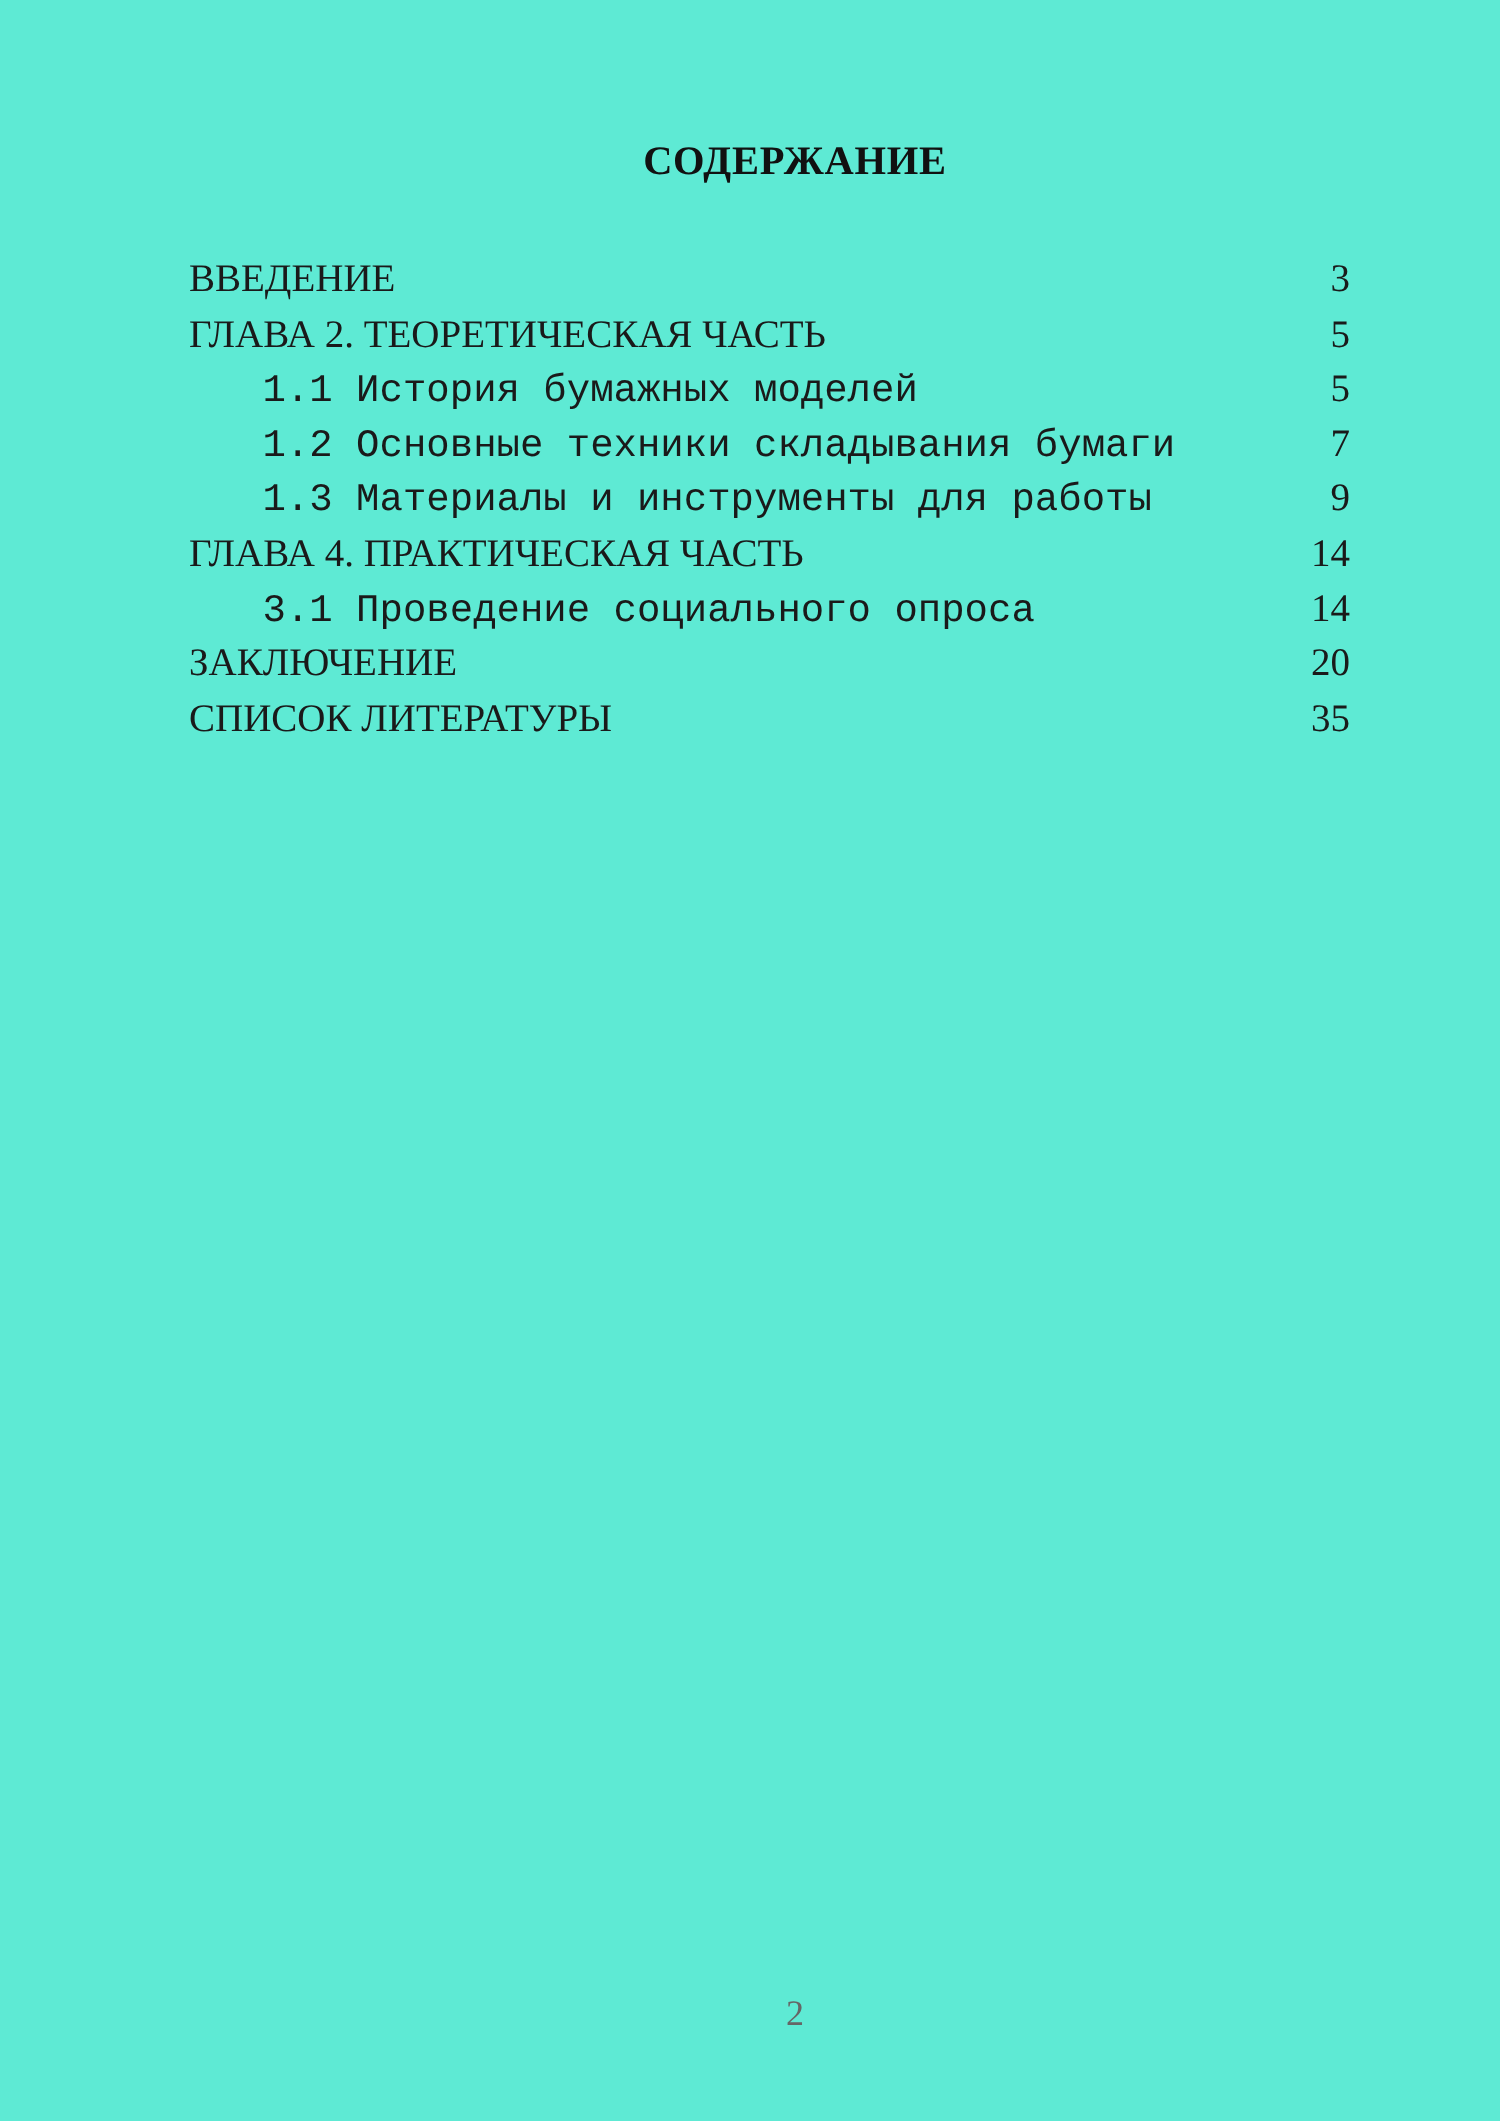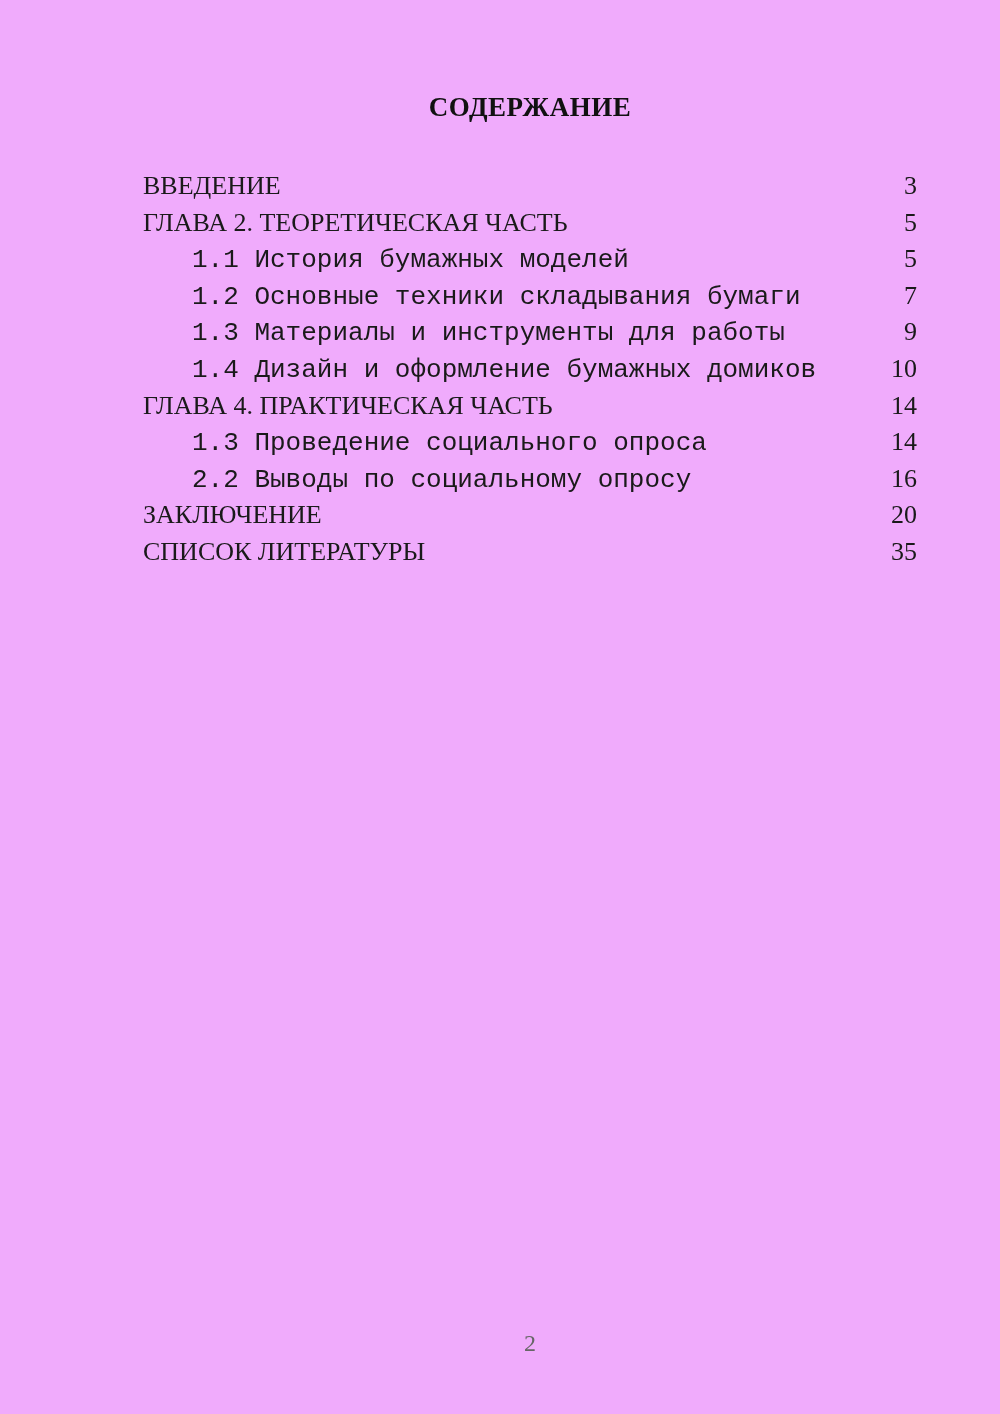--- a/index.html
+++ b/index.html
@@ -5,42 +5,42 @@
   * { margin: 0; padding: 0; box-sizing: border-box; }
 
   html, body {
     background: #ffffff;
   }
 
   .page {
     position: relative;
     width: 1000px;
     height: 1414px;
-    background: #f0abfc;
+    background: #5eead4;
     font-family: "Liberation Serif", serif;
     color: #1a1a1a;
     overflow: hidden;
   }
 
   .title {
     position: absolute;
     top: 92px;
     left: 143px;
     width: 774px;          
     text-align: center;
     font-size: 27px;
     font-weight: bold;
     letter-spacing: 0.5px;
     color: #111111;
   }
 
   .toc {
     position: absolute;
     top: 168px;
-    left: 143px;
+    left: 126px;
     width: 774px;          
   }
 
   .toc-row {
     display: flex;
     justify-content: space-between;
     align-items: baseline;
     height: 36.6px;
     font-size: 26px;
     line-height: 36.6px;
@@ -99,39 +99,31 @@
   <div class="toc-row">
     <span class="toc-label indent-1">1.2 Основные техники складывания бумаги</span>
     <span class="toc-page">7</span>
   </div>
 
   <div class="toc-row">
     <span class="toc-label indent-1">1.3 Материалы и инструменты для работы</span>
     <span class="toc-page">9</span>
   </div>
 
-  <div class="toc-row">
-    <span class="toc-label indent-1">1.4 Дизайн и оформление бумажных домиков</span>
-    <span class="toc-page">10</span>
-  </div>
 
   <div class="toc-row">
     <span class="toc-label">ГЛАВА 4. ПРАКТИЧЕСКАЯ ЧАСТЬ</span>
     <span class="toc-page">14</span>
   </div>
 
   <div class="toc-row">
-    <span class="toc-label indent-1">1.3 Проведение социального опроса</span>
+    <span class="toc-label indent-1">3.1 Проведение социального опроса</span>
     <span class="toc-page">14</span>
   </div>
 
-  <div class="toc-row">
-    <span class="toc-label indent-1">2.2 Выводы по социальному опросу</span>
-    <span class="toc-page">16</span>
-  </div>
 
   <div class="toc-row">
     <span class="toc-label">ЗАКЛЮЧЕНИЕ</span>
     <span class="toc-page">20</span>
   </div>
 
   <div class="toc-row">
     <span class="toc-label">СПИСОК ЛИТЕРАТУРЫ</span>
     <span class="toc-page">35</span>
   </div>

